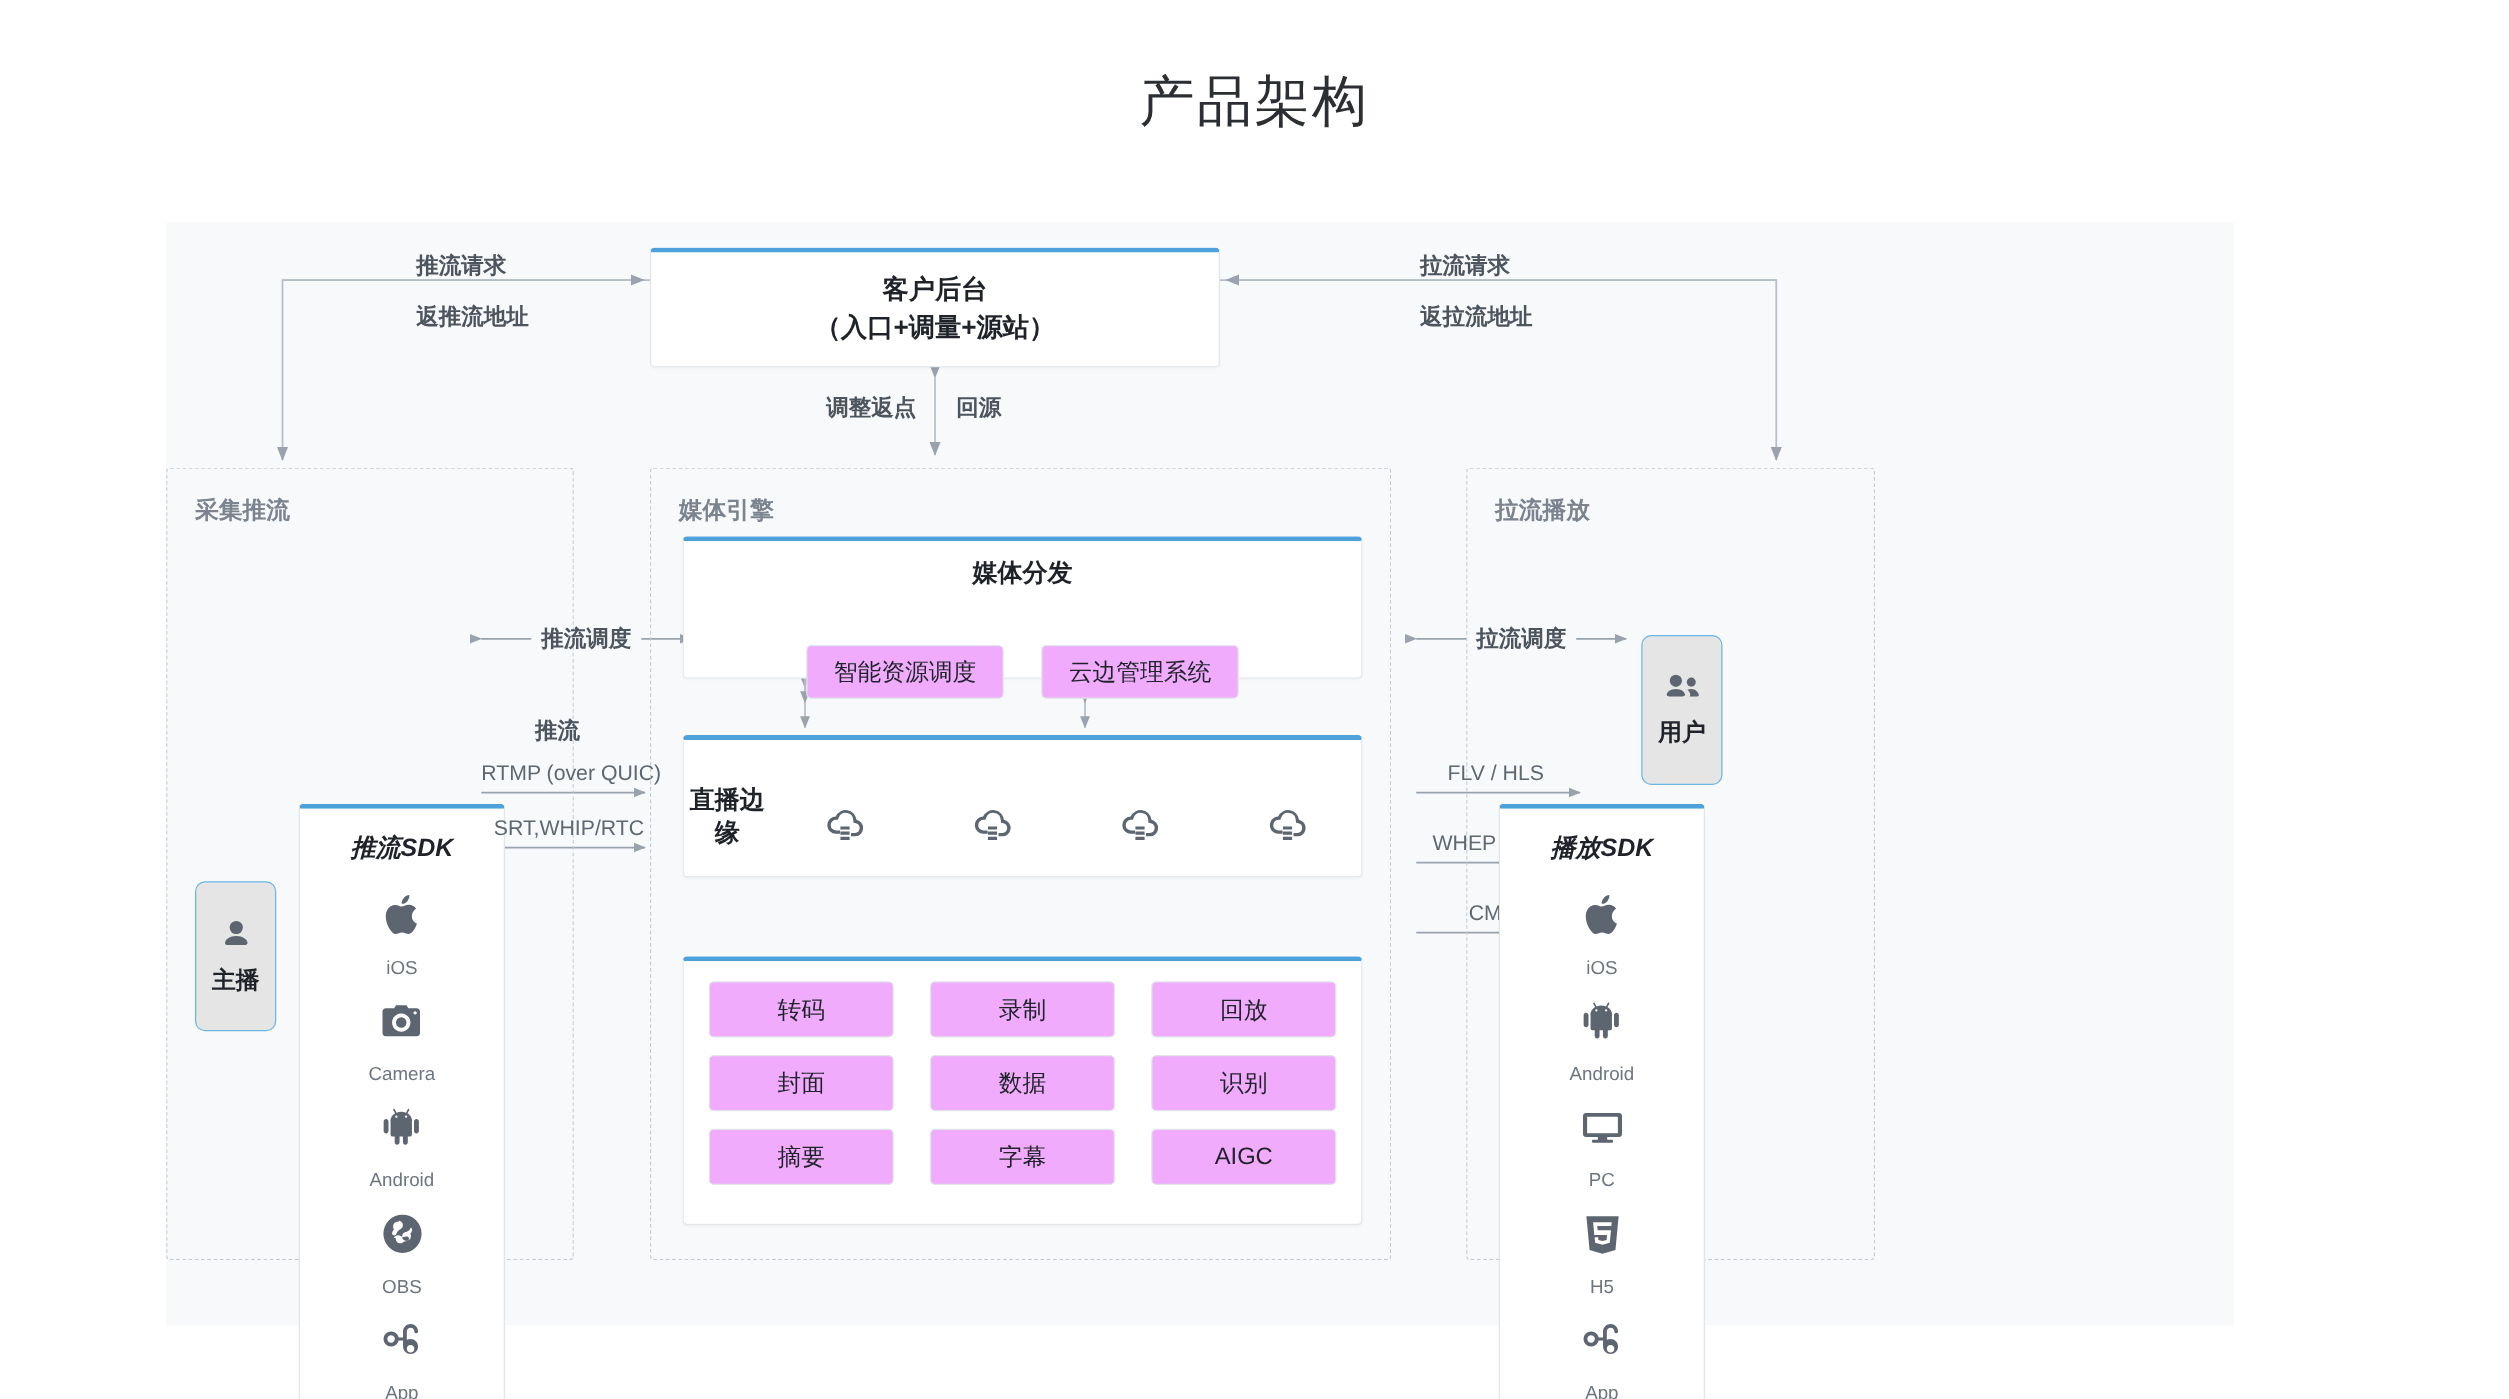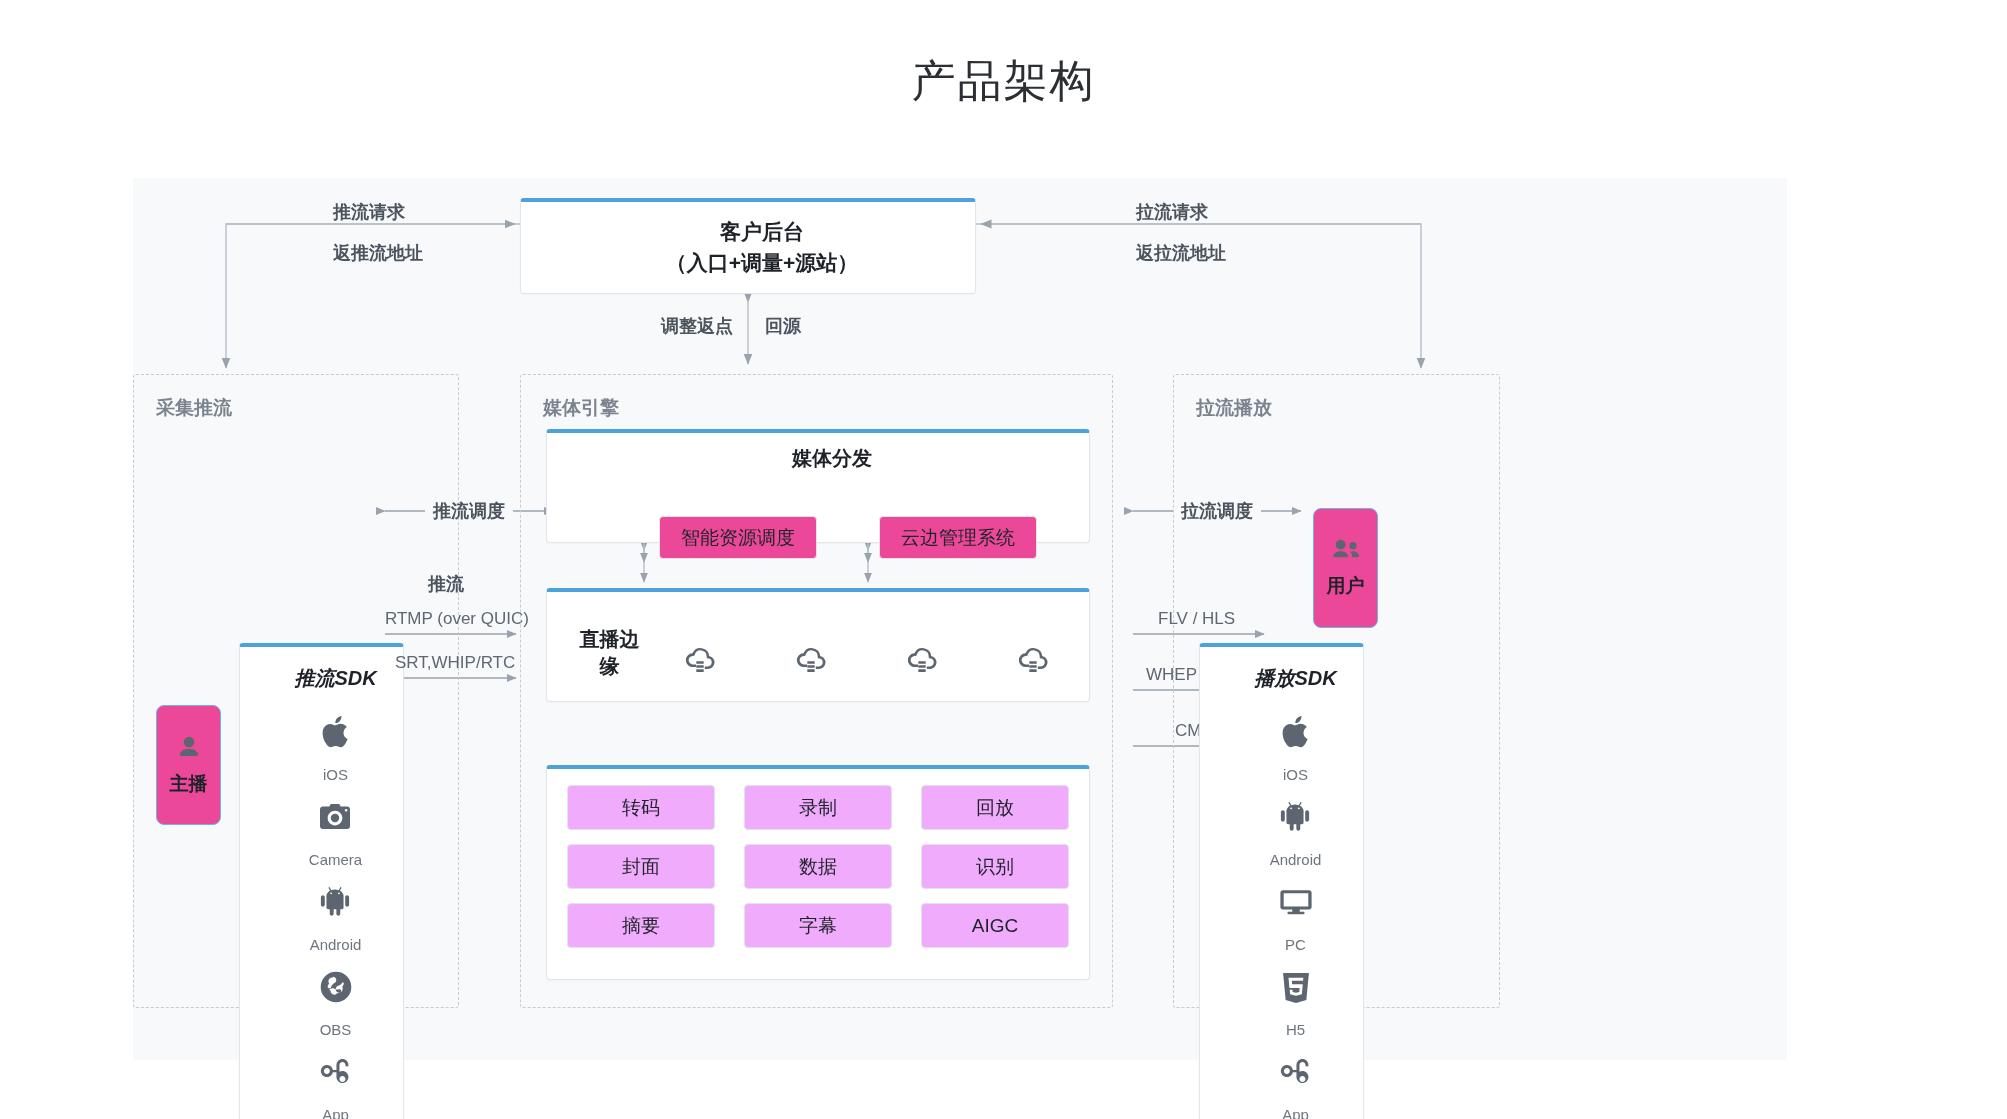--- a/index.html
+++ b/index.html
@@ -28,21 +28,20 @@
     background: #f7f9fb;
   }
 
   
   .card {
     background: #ffffff;
     border: 1px solid #e2e6ea;
     border-radius: 4px;
     border-top: 4px solid #4da2dc;
     box-shadow: 0 1px 2px rgba(0,0,0,0.03);
-    padding-left: 28px;
   }
   .card-title {
     text-align: center;
     font-weight: 700;
     color: #1f2329;
   }
 
   
   #client-backend {
     position: absolute;
@@ -88,21 +87,21 @@
   .sdk-item .sdk-label {
     font-size: 15px; color: #6d757e; margin-top: 16px;
   }
   .sdk-icon { width: 36px; height: 36px; display:block; }
   .sdk-icon svg { display:block; width:100%; height:100%; fill:#5c6570; }
 
   
   .actor {
     position: absolute;
     width: 65px; height: 120px;
-    background: #ec4899;
+    background: #e5e5e5;
     border: 1.5px solid #6cb6e3;
     border-radius: 8px;
     display: flex; flex-direction: column;
     align-items: center; justify-content: center;
     gap: 8px;
   }
   .actor .actor-label { font-size: 19px; font-weight: 700; color: #1f2329; }
   .actor svg { display:block; fill:#5c6570; }
   #actor-anchor { left: 22px;  top: 330px; }
   #actor-user   { left: 1180px; top: 330px; }
@@ -112,25 +111,25 @@
     position: absolute; left: 25px; top: 54px;
     width: 544px; height: 114px;
     display: flex; flex-direction: column; align-items: center;
     padding-top: 12px;
     gap: 28px;
   }
   #media-dist .card-title { font-size: 20px; }
   .dist-row { display:flex; gap: 30px; margin-top: 16px; }
   .pill {
     border: 1px solid #e0e4e8;
-    background: #ec4899;
+    background: #f0abfc;
     border-radius: 4px;
     width: 158px; height: 43px;
     display:flex; align-items:center; justify-content:center;
-    font-size: 19px; color:#1f2329;margin-left:32px;
+    font-size: 19px; color:#1f2329;
   }
 
   #live-edge {
     position: absolute; left: 25px; top: 213px;
     width: 544px; height: 114px;
     display: flex; flex-direction: row; align-items:center;
     padding-top: 12px;
   }
   #live-edge .card-title { font-size: 20px; }
   .edge-row {

